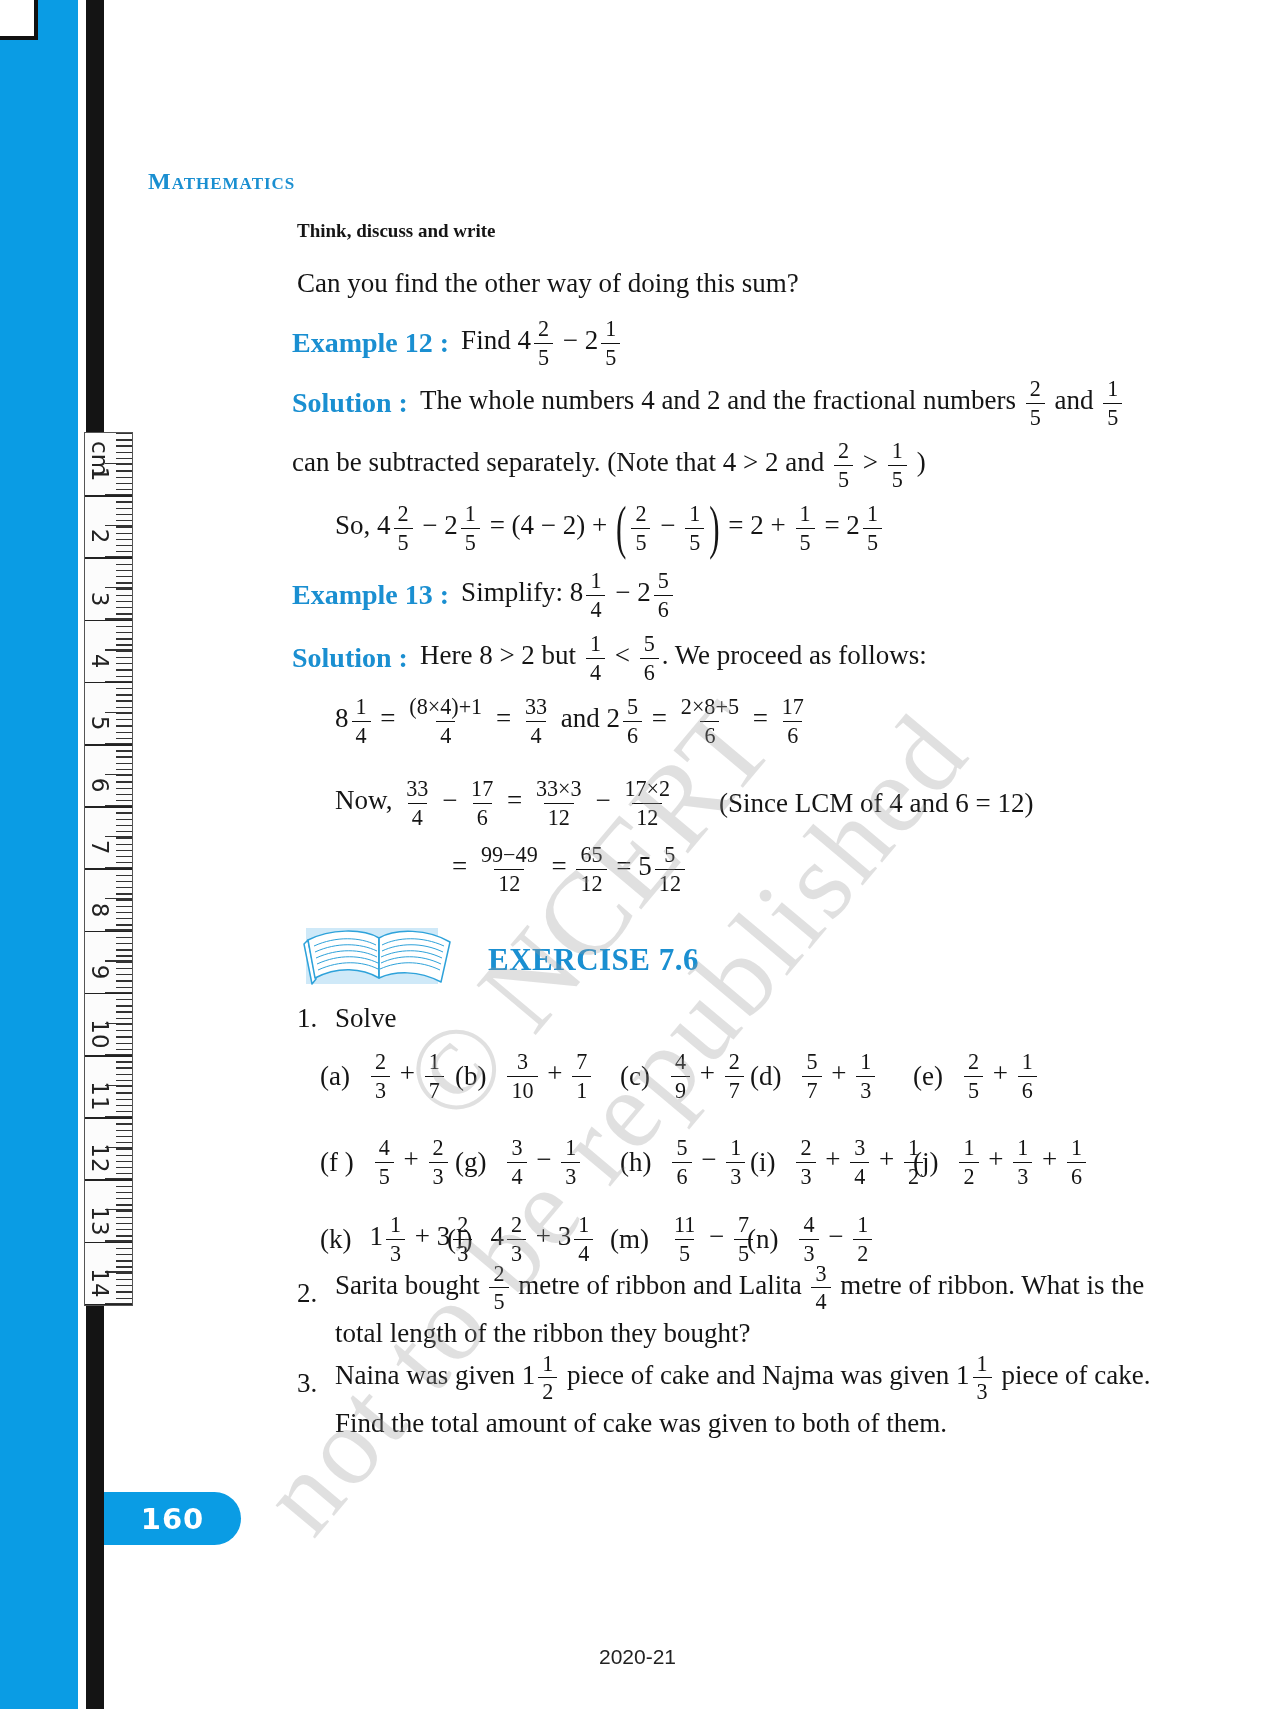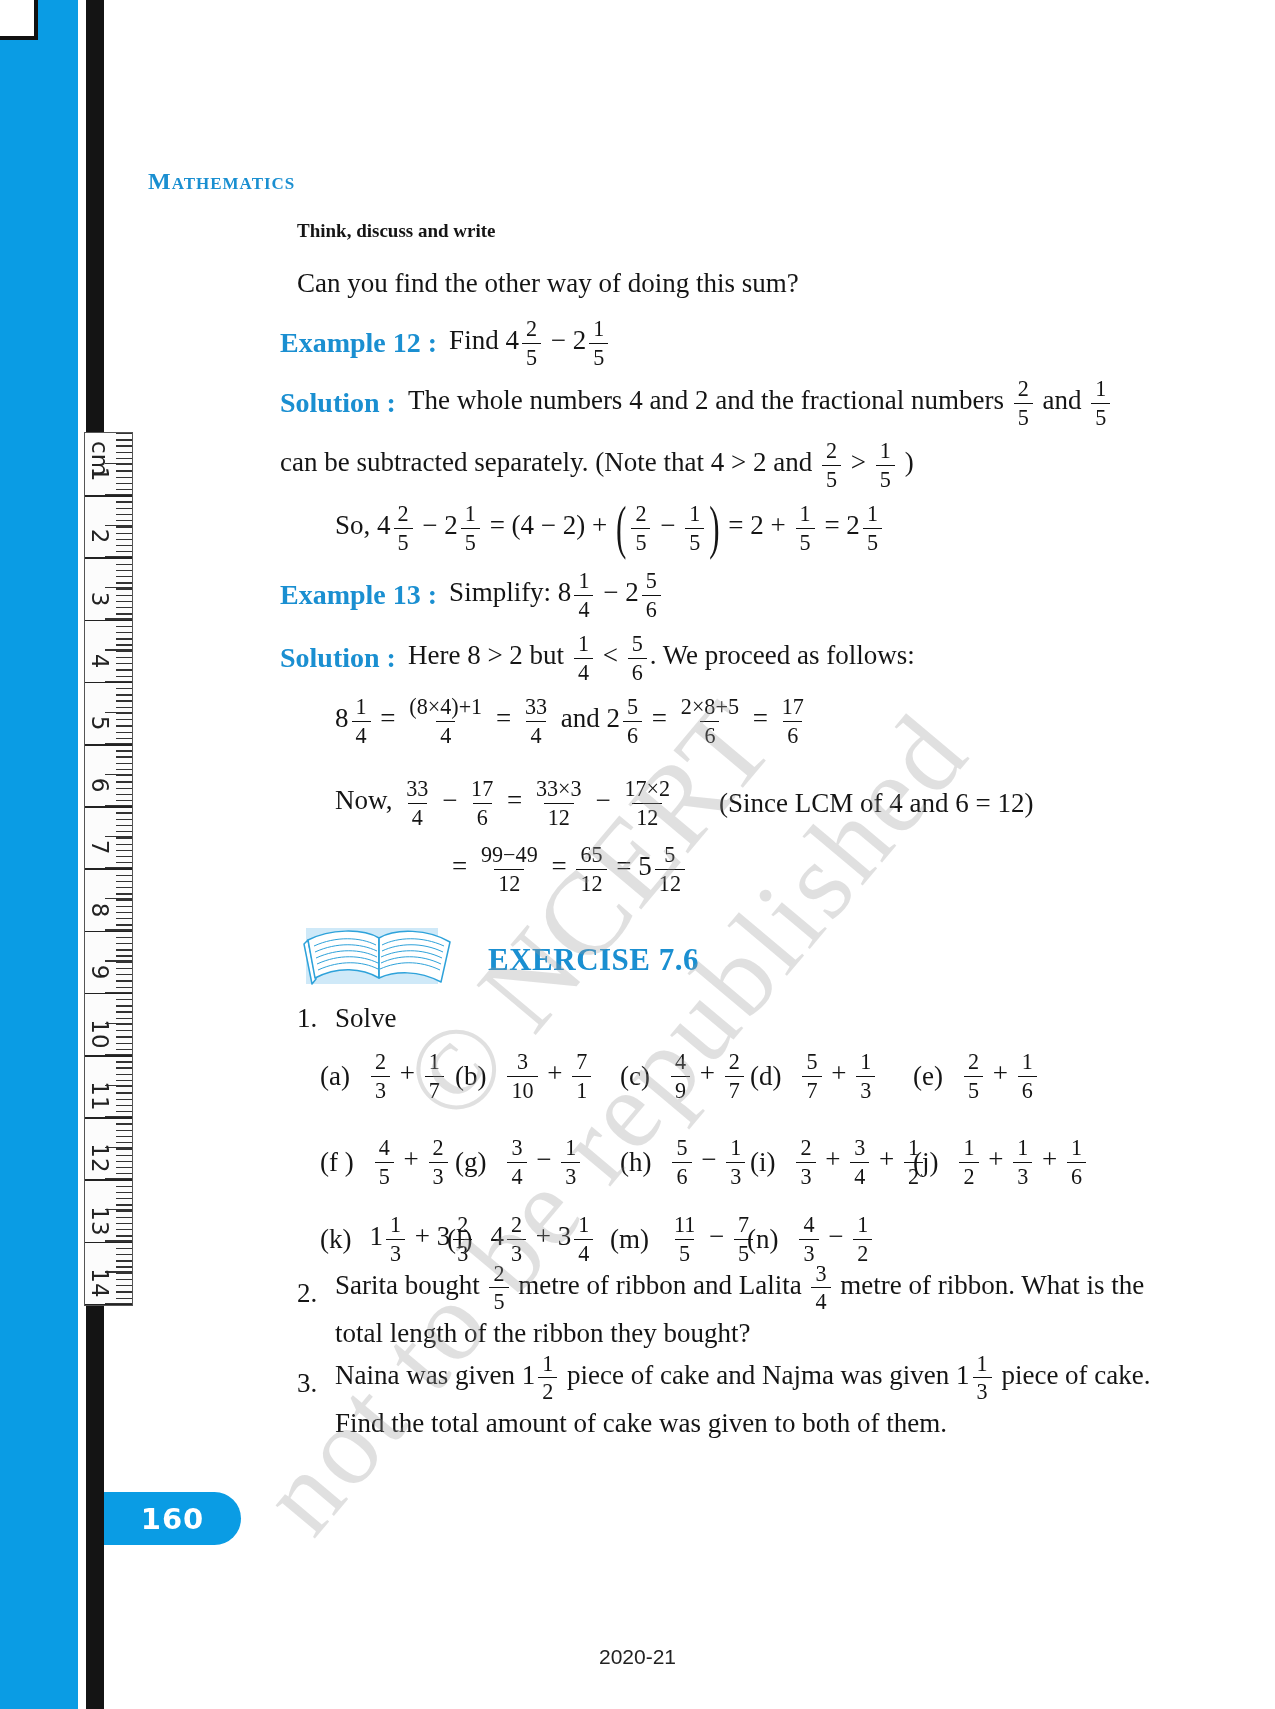--- a/index.html
+++ b/index.html
@@ -28,21 +28,21 @@
   .wm{position:absolute;transform-origin:0 0;white-space:nowrap;z-index:5;pointer-events:none;
       font-family:"Liberation Serif",serif;color:#9b9b9b;opacity:0.30;}
   .wm1{left:375px;top:1060px;font-size:118px;transform:rotate(-50deg);}
   .wm2{left:235px;top:1475px;font-size:112px;letter-spacing:4px;transform:rotate(-50deg);}
 
   
   .running-head{position:absolute;left:148px;top:168px;font-variant:small-caps;font-weight:bold;
                 color:#1a8fd1;font-size:24px;letter-spacing:1px;z-index:4;}
   .think{position:absolute;left:297px;top:220px;margin:0;font-size:19px;font-weight:bold;z-index:4;}
   .line{position:absolute;left:297px;font-size:27px;z-index:4;margin:0;}
-  .mline{position:absolute;left:280px;height:62px;display:flex;align-items:center;
+  .mline{position:absolute;left:292px;height:62px;display:flex;align-items:center;
          font-size:27px;white-space:nowrap;z-index:4;}
   .blue-label{color:#1a8fd1;font-weight:bold;margin-right:12px;font-size:28px;}
   .eq-note{margin-left:42px;}
 
   
   .frac{display:inline-flex;flex-direction:column;align-items:center;vertical-align:middle;
         line-height:1.05;margin:0 3px;font-size:0.82em;}
   .frac .fn{padding:0 4px 2px;}
   .frac .fd{border-top:1.6px solid #111;padding:2px 4px 0;}
   .bigp{display:inline-block;transform:scaleY(1.9);font-size:1.15em;font-weight:400;

